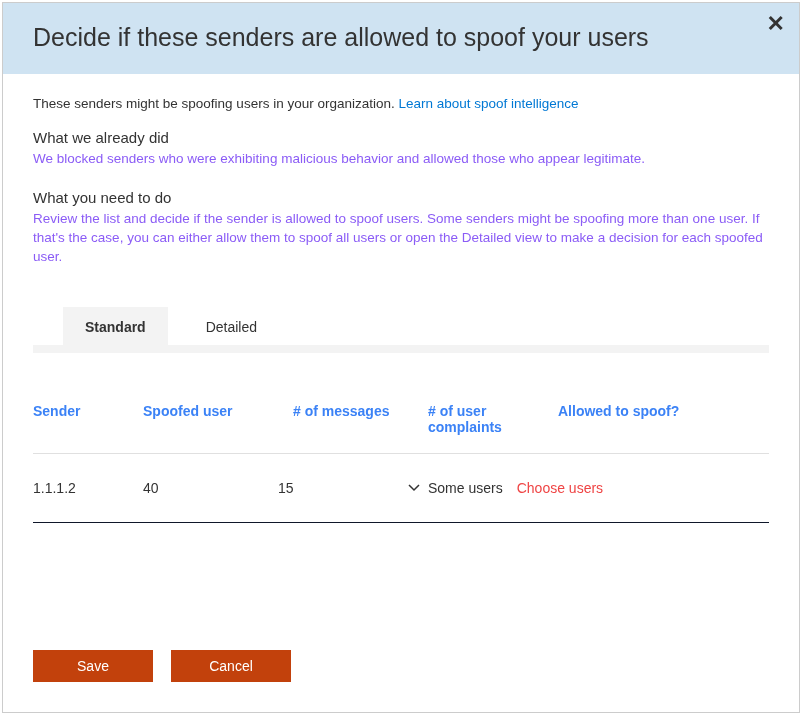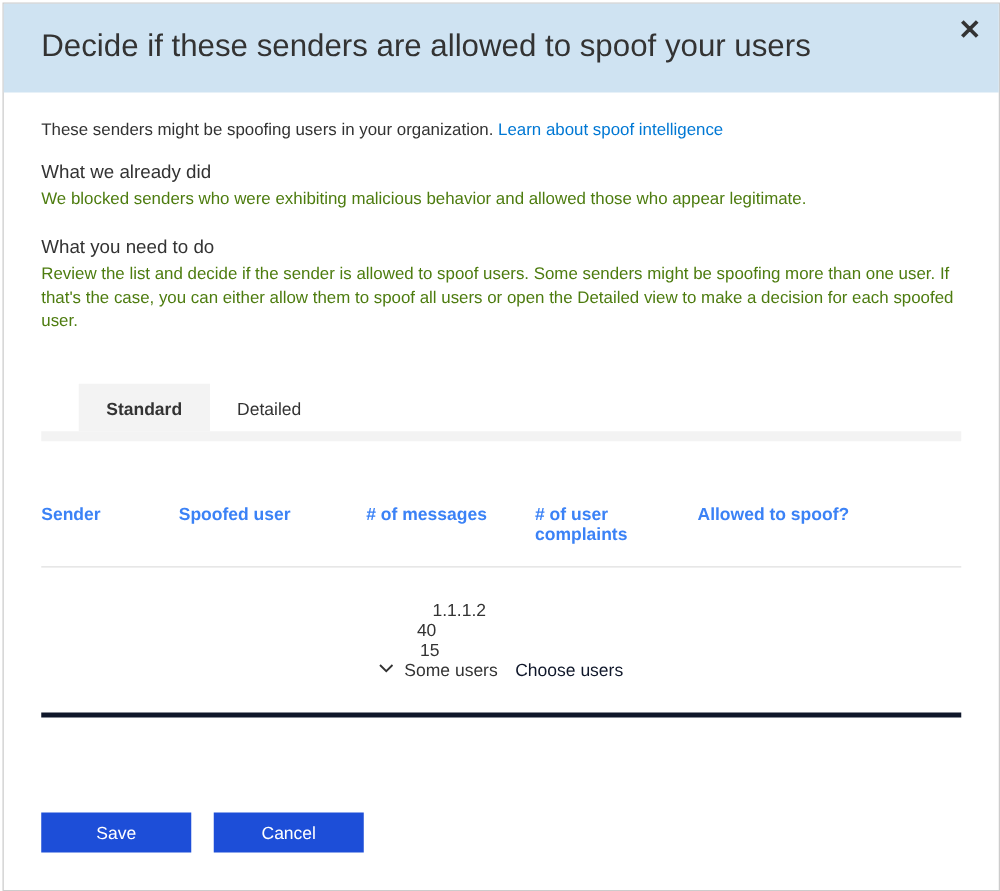--- a/index.html
+++ b/index.html
@@ -55,30 +55,30 @@
       text-decoration: none;
     }
     .section-heading {
       font-size: 15px;
       font-weight: 300;
       color: #333;
       margin-bottom: 4px;
     }
     .section-text {
       font-size: 13.5px;
-      color: #4d7c0f;
+      color: #8b5cf6;
       line-height: 1.4;
       margin-bottom: 20px;
     }
     .tabs-wrap {
       margin-top: 40px;
     }
     .tabs {
       display: flex;
-      gap: 0;
+      gap: 16px;
       padding-left: 30px;
     }
     .tab {
       padding: 12px 22px 10px 22px;
       font-size: 14px;
       cursor: pointer;
       color: #333;
     }
     .tab.active {
       background: #f3f3f3;
@@ -104,49 +104,48 @@
     .col-sender   { width: 110px; }
     .col-spoofed  { width: 150px; }
     .col-messages { width: 135px; }
     .col-complaints { width: 130px; }
     .col-allowed  { flex: 1; }
     .table-row {
       display: flex;
       font-size: 14px;
       color: #333;
       padding: 26px 0;
-      border-bottom: 4px solid #0f172a;
+      border-bottom: 1px solid #0f172a;
       align-items: center;
-      flex-direction: column;
     }
     .allowed-cell {
       display: flex;
       align-items: center;
       gap: 8px;
       flex: 1;
     }
     .chevron {
       font-size: 11px;
       color: #333;
       display: inline-block;
     }
     .allowed-text { color: #333; }
     .choose-link {
-      color: #0f172a;
+      color: #ef4444;
       cursor: pointer;
       margin-left: 6px;
       text-align: right;
     }
     .buttons {
       display: flex;
       gap: 18px;
       padding: 28px 30px 30px 30px;
     }
     .btn {
-      background: #1d4ed8;
+      background: #c2410c;
       color: #fff;
       border: none;
       font-size: 14px;
       padding: 8px 0;
       width: 120px;
       cursor: pointer;
       font-family: inherit;
     }
   </style>
 </head>

